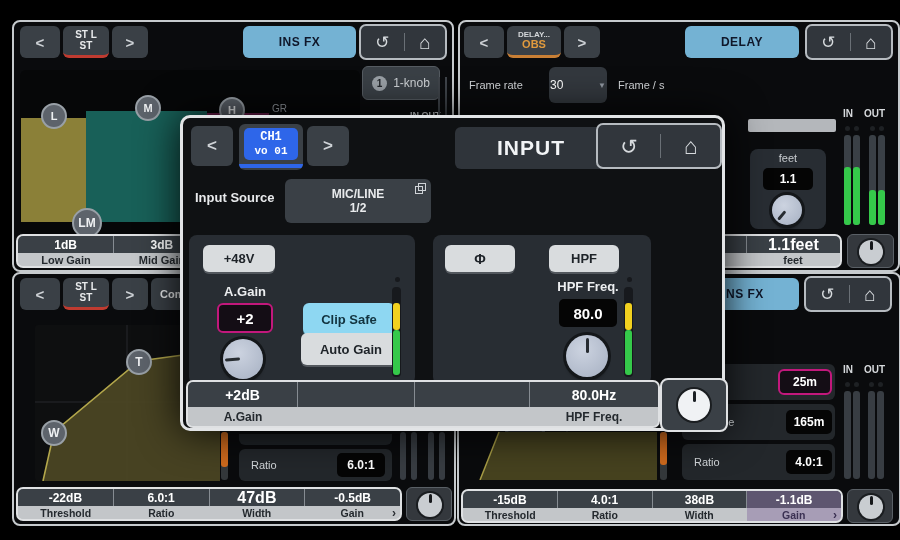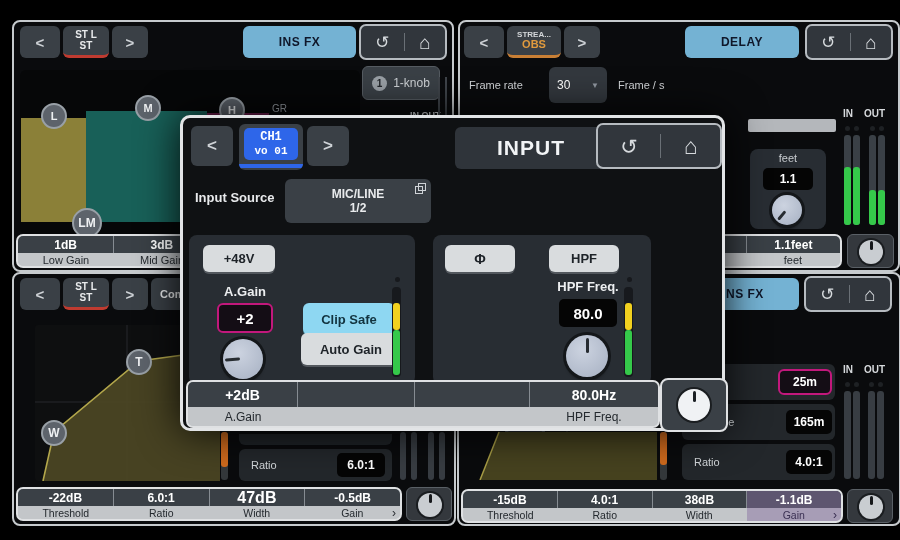--- a/index.html
+++ b/index.html
@@ -25,21 +25,21 @@
   .blkbox{position:absolute;background:#050505;border-radius:5px;color:#fff;font-weight:bold;
         display:flex;align-items:center;justify-content:center;}
   .pt{position:absolute;border-radius:50%;background:#5d636b;border:2px solid #99a0a7;color:#eef0f2;
       display:flex;align-items:center;justify-content:center;font-size:11px;font-weight:bold;box-sizing:border-box;}
   .bbar{position:absolute;border:2px solid #dfe1e3;border-radius:7px;overflow:hidden;background:#c3c6c9;box-sizing:border-box;}
   .brow{display:flex;background:#3a4046;}
   .bcv{flex:1;color:#fff;font-weight:bold;display:flex;align-items:center;justify-content:center;
        border-right:1px solid #868c92;box-sizing:border-box;}
   .bcv:last-child{border-right:none;}
   .brl{display:flex;background:#c3c6c9;}
-  .bcl{flex:1;color:#24292e;font-weight:normal;display:flex;align-items:center;justify-content:center;position:relative;}
+  .bcl{flex:1;color:#24292e;font-weight:bold;display:flex;align-items:center;justify-content:center;position:relative;}
   .mtrack{position:absolute;background:#3a4046;border-radius:3px;}
   .mdot{position:absolute;width:5px;height:5px;border-radius:50%;background:#1e2124;}
   .mfill{position:absolute;border-radius:3px;}
   .rrow{position:absolute;background:#23272b;border-radius:6px;color:#d3d7da;font-size:11px;}
   .rrow .rlab{position:absolute;left:12px;top:50%;transform:translateY(-50%);}
   .knob{position:absolute;border-radius:50%;background:radial-gradient(circle at 40% 35%,#ccd3e0,#a6b0c2);
         box-shadow:0 0 0 3px #14171a,0 4px 3px rgba(0,0,0,.55);}
   .krot{position:absolute;left:0;top:0;right:0;bottom:0;border-radius:50%;}
   .kp{position:absolute;left:50%;top:6%;width:3px;height:36%;margin-left:-1.5px;background:#272c31;border-radius:2px;}
   .kbtn{position:absolute;background:#34383d;border:1px solid #5a6066;border-radius:6px;box-sizing:border-box;}
@@ -100,32 +100,32 @@
         <div class="bcl" style="font-size:11px;">Mid Gain</div>
         <div class="bcl"></div>
         <div class="bcl"></div>
       </div>
     </div>
   </div>
 
   <div class="panel" style="left:458px;top:20px;width:438px;height:248px;">
     <div class="btn chev" style="left:4px;top:4px;width:40px;height:32px;">&lt;</div>
     <div class="btn chbtn" style="left:47px;top:4px;width:54px;height:32px;border-bottom:3px solid #c87f35;">
-      <span style="font-size:8px;color:#d4d7da;">STREA...</span>
+      <span style="font-size:8px;color:#d4d7da;">DELAY...</span>
       <span style="font-size:11px;color:#e09a3e;">OBS</span>
     </div>
     <div class="btn chev" style="left:104px;top:4px;width:36px;height:32px;">&gt;</div>
     <div class="btn titleblue" style="left:225px;top:4px;width:114px;height:32px;">DELAY</div>
     <div class="navgrp" style="left:345px;top:2px;width:88px;height:36px;">
       <span class="ic">↺</span>
       <span class="navdiv"></span>
       <span class="ic" style="font-size:19px;">⌂</span>
     </div>
     <div class="lab" style="left:9px;top:57px;font-size:11px;">Frame rate</div>
-    <div class="btn" style="left:89px;top:45px;width:58px;height:36px;background:#33383e;justify-content:space-between;padding:0 8px;">
+    <div class="btn" style="left:89px;top:45px;width:58px;height:36px;background:#33383e;justify-content:space-between;padding:0 1px;">
       <span style="font-size:12px;color:#fff;">30</span>
       <span style="font-size:8px;color:#9097a0;">▼</span>
     </div>
     <div class="lab" style="left:158px;top:57px;font-size:11px;">Frame / s</div>
     <div class="abs" style="left:288px;top:97px;width:88px;height:13px;background:#b4b7bb;border-radius:2px;"></div>
     <div class="card" style="left:290px;top:127px;width:76px;height:80px;">
       <div class="abs" style="left:0;top:3px;width:76px;text-align:center;font-size:11px;color:#c8ccd0;">feet</div>
       <div class="blkbox" style="left:13px;top:19px;width:50px;height:22px;font-size:12px;">1.1</div>
       <div class="knob" style="left:22px;top:46px;width:30px;height:30px;">
         <div class="krot" style="transform:rotate(-140deg);">
@@ -145,21 +145,21 @@
     <div class="mtrack" style="left:418px;top:113px;width:7px;height:90px;"></div>
     <div class="mfill" style="left:384px;top:145px;width:7px;height:58px;background:#35c94a;"></div>
     <div class="mfill" style="left:393px;top:145px;width:7px;height:58px;background:#35c94a;"></div>
     <div class="mfill" style="left:409px;top:168px;width:7px;height:35px;background:#35c94a;"></div>
     <div class="mfill" style="left:418px;top:168px;width:7px;height:35px;background:#35c94a;"></div>
     <div class="bbar" style="left:2px;top:212px;width:380px;height:34px;">
       <div class="brow" style="height:17px;">
         <div class="bcv"></div>
         <div class="bcv"></div>
         <div class="bcv"></div>
-        <div class="bcv" style="font-size:12px;">1.1feet</div>
+        <div class="bcv" style="font-size:16px;">1.1feet</div>
       </div>
       <div class="brl" style="height:13px;">
         <div class="bcl"></div>
         <div class="bcl"></div>
         <div class="bcl"></div>
         <div class="bcl" style="font-size:11px;">feet</div>
       </div>
     </div>
     <div class="kbtn" style="left:387px;top:212px;width:47px;height:34px;">
       <div class="sknob" style="left:11px;top:5px;width:24px;height:24px;">

